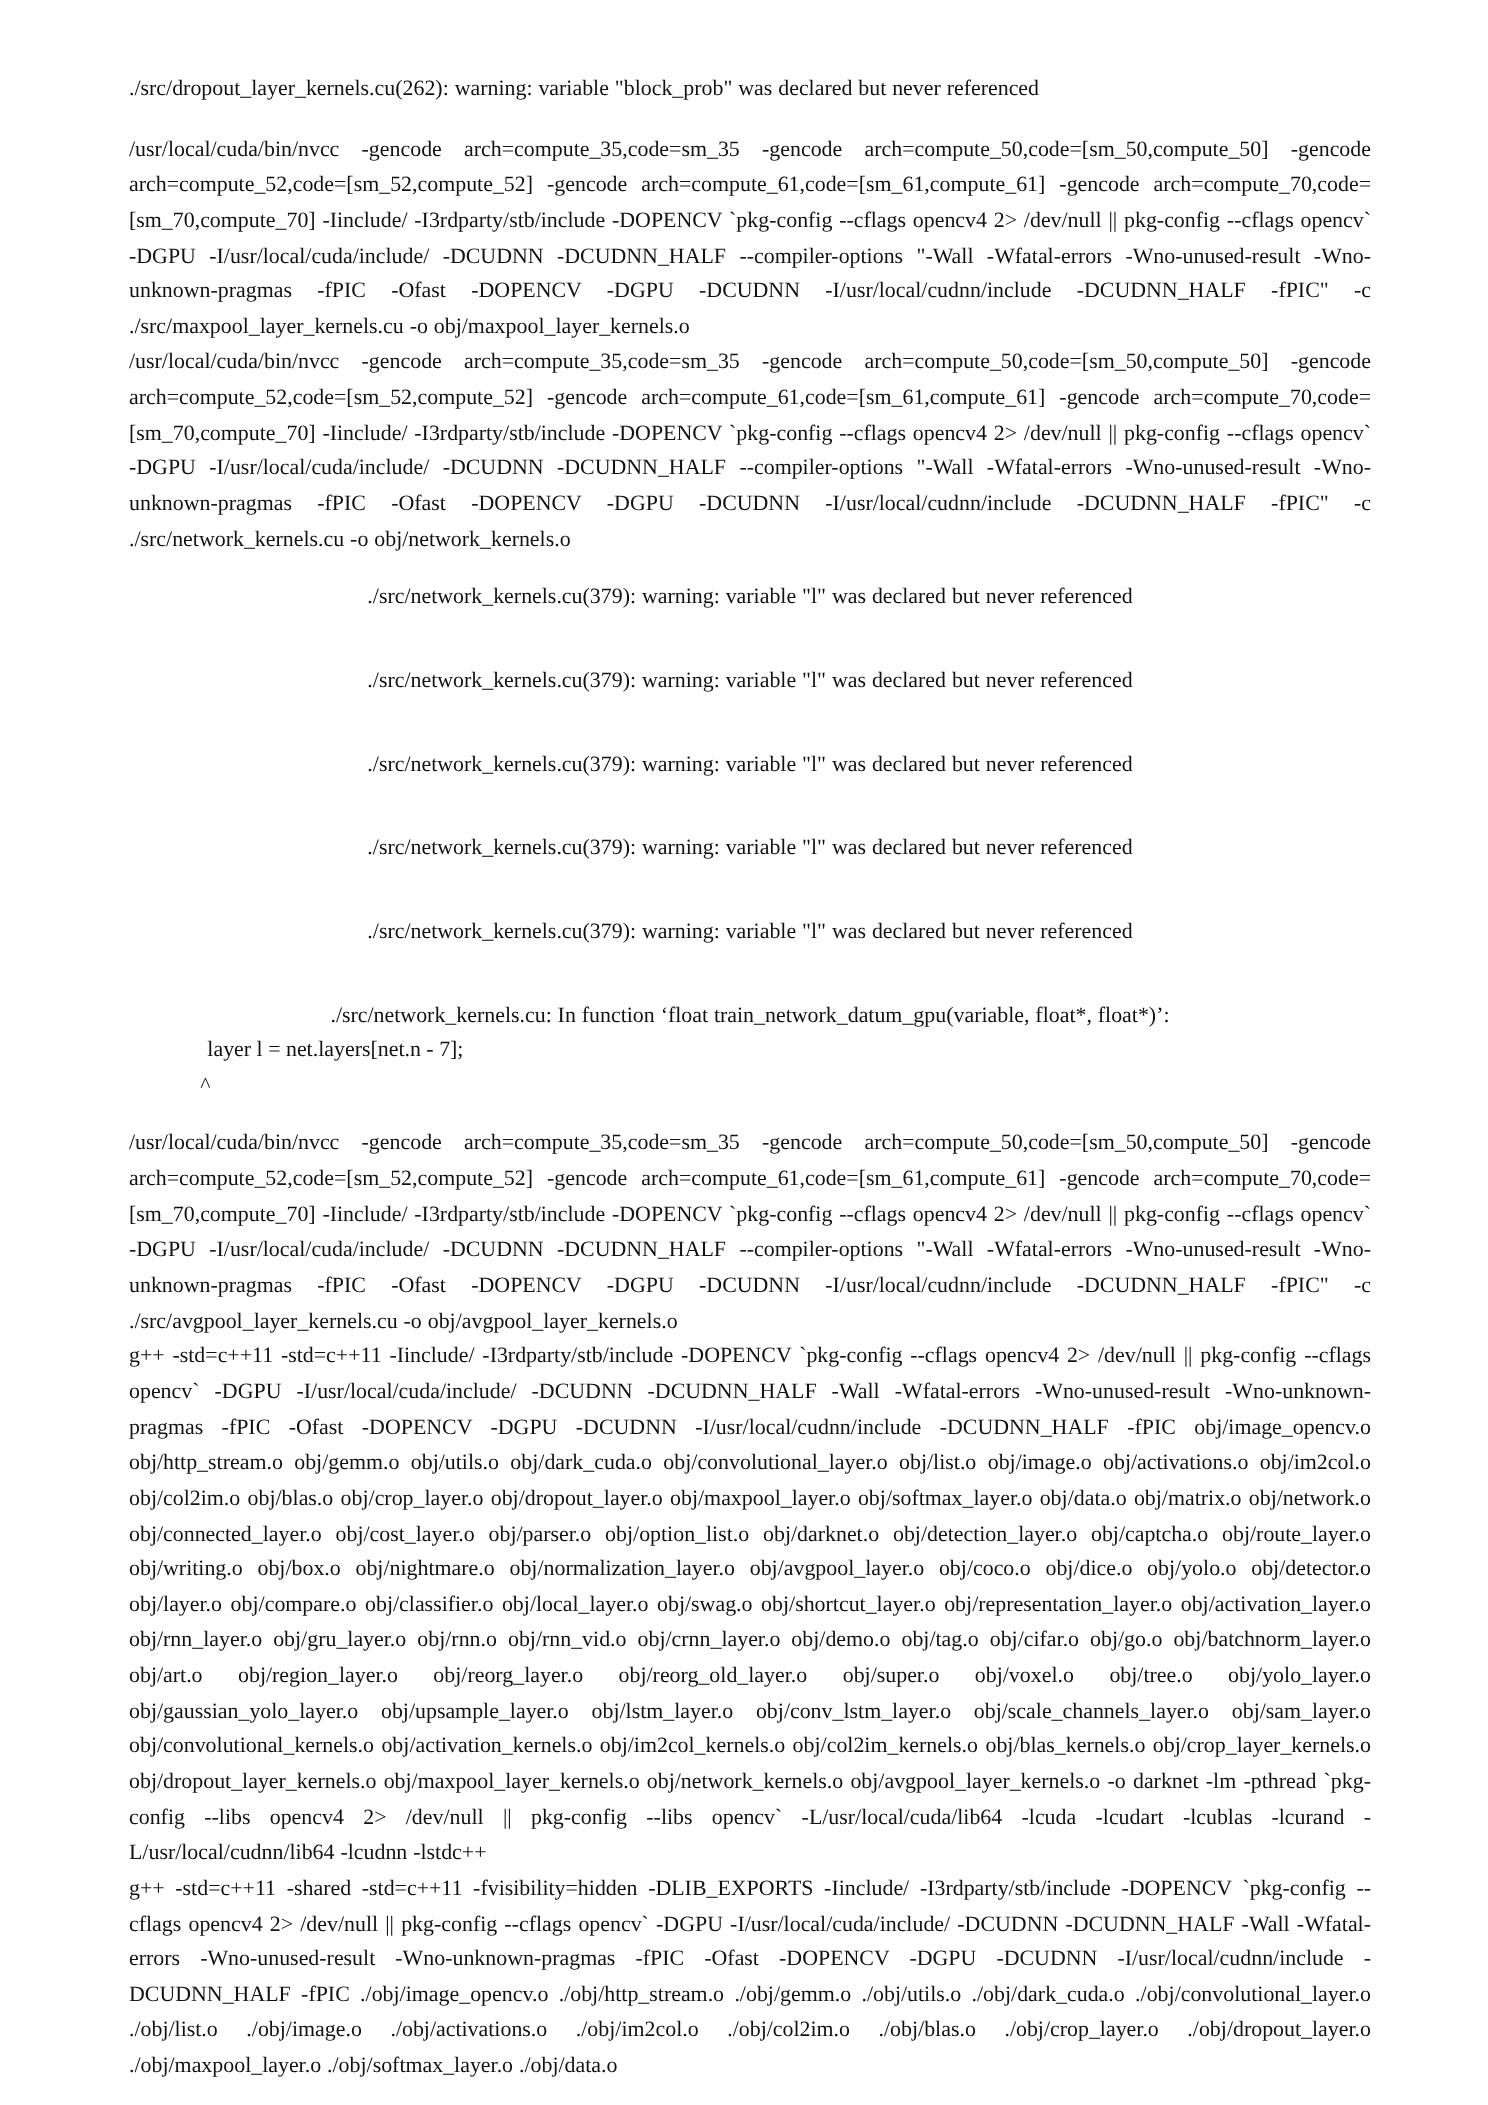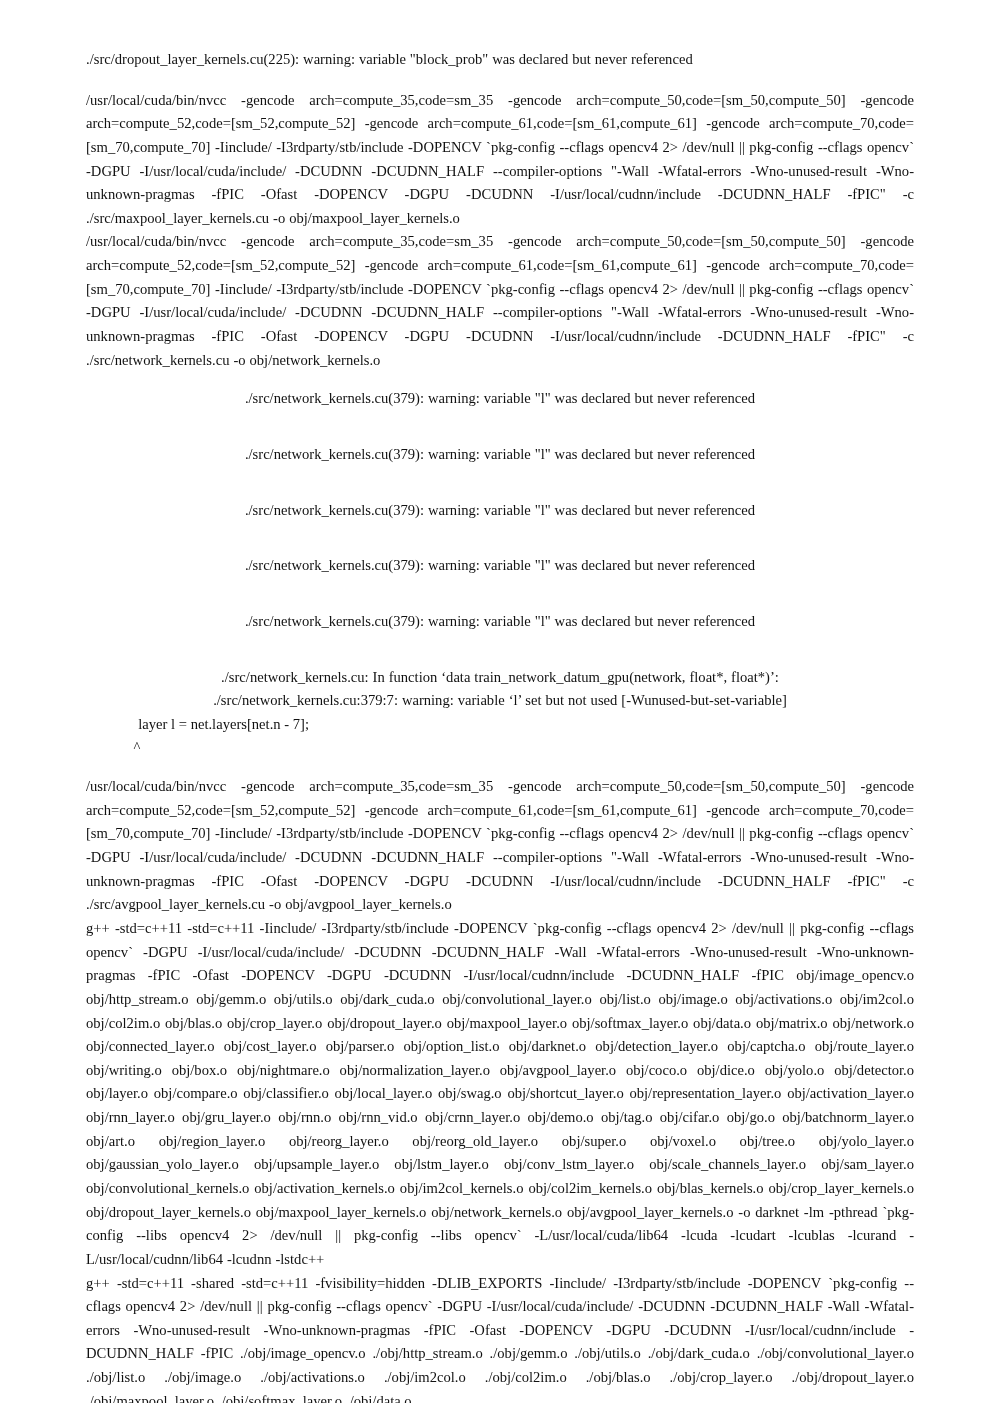--- a/index.html
+++ b/index.html
@@ -47,21 +47,21 @@
   .indent-2 { padding-left: 22px; }
   .nojust {
     text-align: center;
   }
 </style>
 </head>
 <body>
 
 <div class="page">
 
-  <div class="block spaced">./src/dropout_layer_kernels.cu(225): warning: variable "block_prob" was declared but never referenced</div>
+  <div class="block spaced">./src/dropout_layer_kernels.cu(262): warning: variable "block_prob" was declared but never referenced</div>
 
   <div class="block tight">/usr/local/cuda/bin/nvcc -gencode arch=compute_35,code=sm_35 -gencode arch=compute_50,code=[sm_50,compute_50] -gencode arch=compute_52,code=[sm_52,compute_52] -gencode arch=compute_61,code=[sm_61,compute_61] -gencode arch=compute_70,code=[sm_70,compute_70] -Iinclude/ -I3rdparty/stb/include -DOPENCV `pkg-config --cflags opencv4 2&gt; /dev/null || pkg-config --cflags opencv` -DGPU -I/usr/local/cuda/include/ -DCUDNN -DCUDNN_HALF --compiler-options "-Wall -Wfatal-errors -Wno-unused-result -Wno-unknown-pragmas -fPIC -Ofast -DOPENCV -DGPU -DCUDNN -I/usr/local/cudnn/include -DCUDNN_HALF -fPIC" -c ./src/maxpool_layer_kernels.cu -o obj/maxpool_layer_kernels.o</div>
 
   <div class="block tight">/usr/local/cuda/bin/nvcc -gencode arch=compute_35,code=sm_35 -gencode arch=compute_50,code=[sm_50,compute_50] -gencode arch=compute_52,code=[sm_52,compute_52] -gencode arch=compute_61,code=[sm_61,compute_61] -gencode arch=compute_70,code=[sm_70,compute_70] -Iinclude/ -I3rdparty/stb/include -DOPENCV `pkg-config --cflags opencv4 2&gt; /dev/null || pkg-config --cflags opencv` -DGPU -I/usr/local/cuda/include/ -DCUDNN -DCUDNN_HALF --compiler-options "-Wall -Wfatal-errors -Wno-unused-result -Wno-unknown-pragmas -fPIC -Ofast -DOPENCV -DGPU -DCUDNN -I/usr/local/cudnn/include -DCUDNN_HALF -fPIC" -c ./src/network_kernels.cu -o obj/network_kernels.o</div>
 
   <div class="gap-sm"></div>
 
   <div class="block spaced nojust">./src/network_kernels.cu(379): warning: variable "l" was declared but never referenced</div>
   <div class="gap-sm"></div>
 
@@ -70,22 +70,21 @@
 
   <div class="block spaced nojust">./src/network_kernels.cu(379): warning: variable "l" was declared but never referenced</div>
   <div class="gap-sm"></div>
 
   <div class="block spaced nojust">./src/network_kernels.cu(379): warning: variable "l" was declared but never referenced</div>
   <div class="gap-sm"></div>
 
   <div class="block spaced nojust">./src/network_kernels.cu(379): warning: variable "l" was declared but never referenced</div>
   <div class="gap-sm"></div>
 
-  <div class="block tight nojust">./src/network_kernels.cu: In function ‘data train_network_datum_gpu(network, float*, float*)’:</div>
-  <div class="block tight nojust">./src/network_kernels.cu:379:7: warning: variable ‘l’ set but not used [-Wunused-but-set-variable]</div>
+  <div class="block tight nojust">./src/network_kernels.cu: In function ‘float train_network_datum_gpu(variable, float*, float*)’:</div>
 
   <div class="code-line indent-1">     layer l = net.layers[net.n - 7];</div>
   <div class="code-line indent-2">       ^</div>
 
   <div class="gap-sm"></div>
 
   <div class="block tight">/usr/local/cuda/bin/nvcc -gencode arch=compute_35,code=sm_35 -gencode arch=compute_50,code=[sm_50,compute_50] -gencode arch=compute_52,code=[sm_52,compute_52] -gencode arch=compute_61,code=[sm_61,compute_61] -gencode arch=compute_70,code=[sm_70,compute_70] -Iinclude/ -I3rdparty/stb/include -DOPENCV `pkg-config --cflags opencv4 2&gt; /dev/null || pkg-config --cflags opencv` -DGPU -I/usr/local/cuda/include/ -DCUDNN -DCUDNN_HALF --compiler-options "-Wall -Wfatal-errors -Wno-unused-result -Wno-unknown-pragmas -fPIC -Ofast -DOPENCV -DGPU -DCUDNN -I/usr/local/cudnn/include -DCUDNN_HALF -fPIC" -c ./src/avgpool_layer_kernels.cu -o obj/avgpool_layer_kernels.o</div>
 
   <div class="block tight">g++ -std=c++11 -std=c++11 -Iinclude/ -I3rdparty/stb/include -DOPENCV `pkg-config --cflags opencv4 2&gt; /dev/null || pkg-config --cflags opencv` -DGPU -I/usr/local/cuda/include/ -DCUDNN -DCUDNN_HALF -Wall -Wfatal-errors -Wno-unused-result -Wno-unknown-pragmas -fPIC -Ofast -DOPENCV -DGPU -DCUDNN -I/usr/local/cudnn/include -DCUDNN_HALF -fPIC obj/image_opencv.o obj/http_stream.o obj/gemm.o obj/utils.o obj/dark_cuda.o obj/convolutional_layer.o obj/list.o obj/image.o obj/activations.o obj/im2col.o obj/col2im.o obj/blas.o obj/crop_layer.o obj/dropout_layer.o obj/maxpool_layer.o obj/softmax_layer.o obj/data.o obj/matrix.o obj/network.o obj/connected_layer.o obj/cost_layer.o obj/parser.o obj/option_list.o obj/darknet.o obj/detection_layer.o obj/captcha.o obj/route_layer.o obj/writing.o obj/box.o obj/nightmare.o obj/normalization_layer.o obj/avgpool_layer.o obj/coco.o obj/dice.o obj/yolo.o obj/detector.o obj/layer.o obj/compare.o obj/classifier.o obj/local_layer.o obj/swag.o obj/shortcut_layer.o obj/representation_layer.o obj/activation_layer.o obj/rnn_layer.o obj/gru_layer.o obj/rnn.o obj/rnn_vid.o obj/crnn_layer.o obj/demo.o obj/tag.o obj/cifar.o obj/go.o obj/batchnorm_layer.o obj/art.o obj/region_layer.o obj/reorg_layer.o obj/reorg_old_layer.o obj/super.o obj/voxel.o obj/tree.o obj/yolo_layer.o obj/gaussian_yolo_layer.o obj/upsample_layer.o obj/lstm_layer.o obj/conv_lstm_layer.o obj/scale_channels_layer.o obj/sam_layer.o obj/convolutional_kernels.o obj/activation_kernels.o obj/im2col_kernels.o obj/col2im_kernels.o obj/blas_kernels.o obj/crop_layer_kernels.o obj/dropout_layer_kernels.o obj/maxpool_layer_kernels.o obj/network_kernels.o obj/avgpool_layer_kernels.o -o darknet -lm -pthread `pkg-config --libs opencv4 2&gt; /dev/null || pkg-config --libs opencv` -L/usr/local/cuda/lib64 -lcuda -lcudart -lcublas -lcurand -L/usr/local/cudnn/lib64 -lcudnn -lstdc++</div>
 

